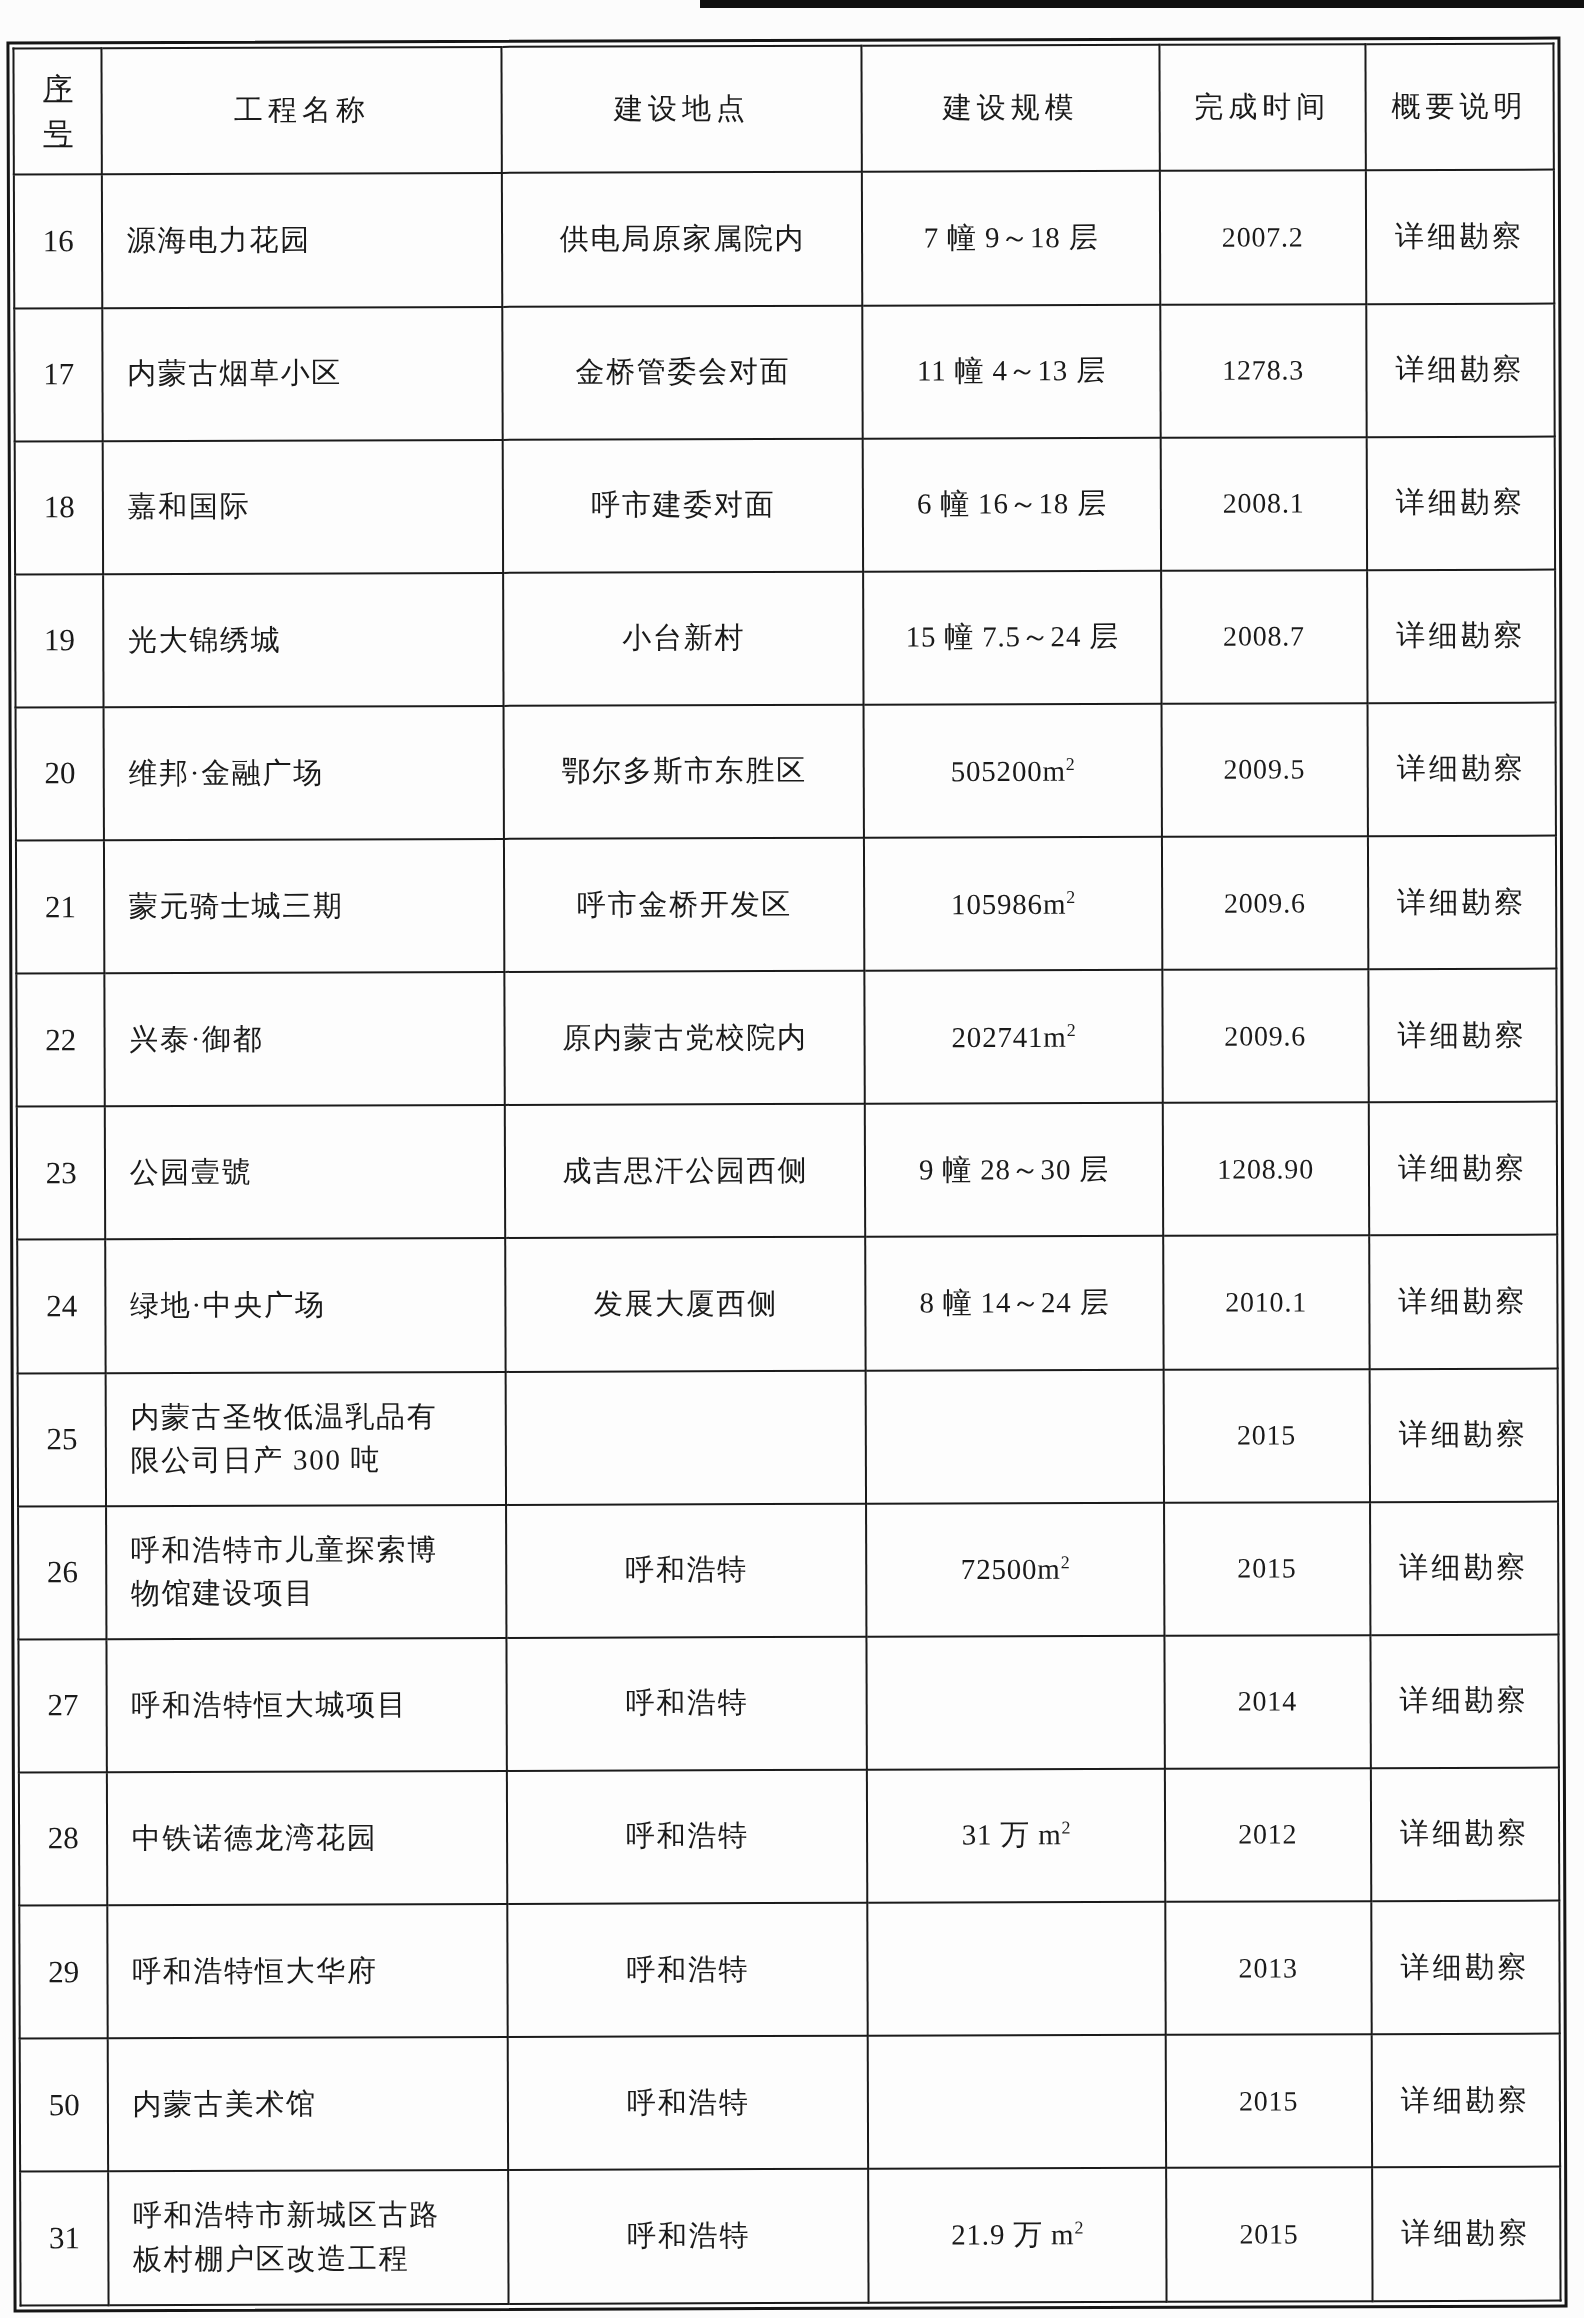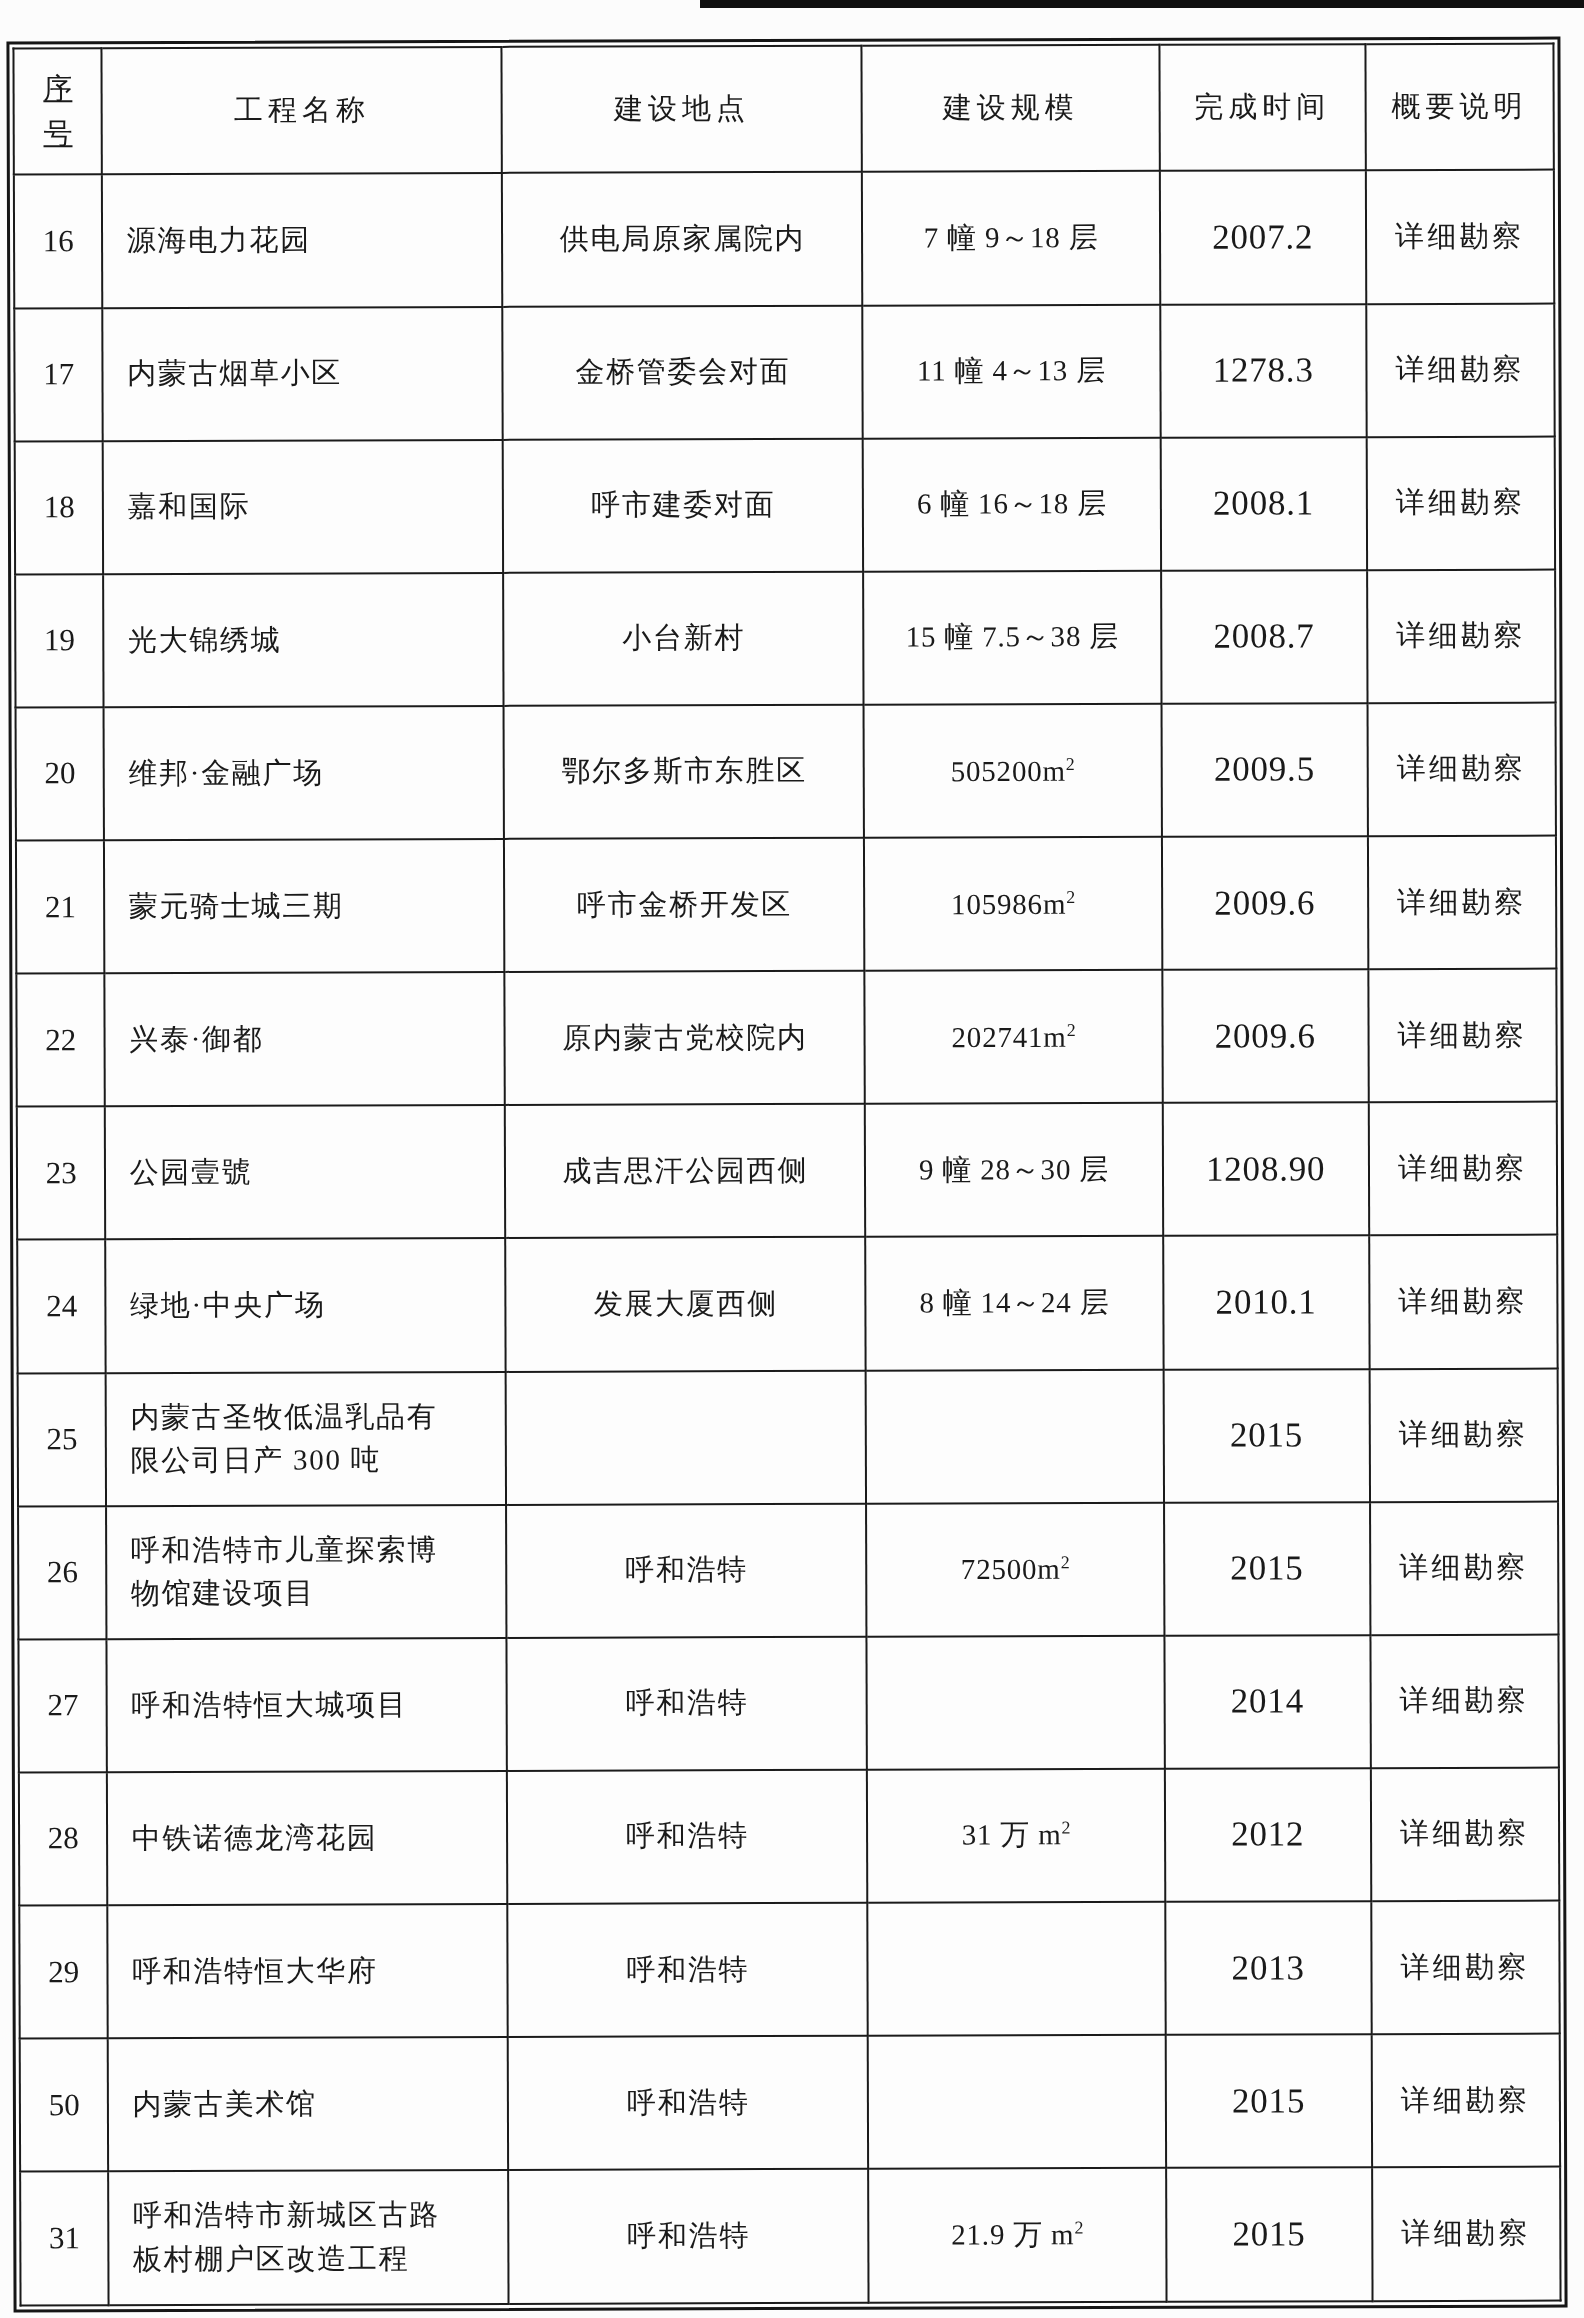--- a/index.html
+++ b/index.html
@@ -60,21 +60,21 @@
   .c-name{
     text-align:left; padding-left:23.5px;
     white-space:pre-line; line-height:1.5;
   }
   .c-loc{ letter-spacing:1.7px; }
   .c-scale{ letter-spacing:0.8px; }
   .c-scale sup{
     font-size:0.62em; vertical-align:super; letter-spacing:0;
   }
   .c-scale sup:empty{ display:none; }
-  .c-time{ letter-spacing:0.8px; font-size:35px; }
+  .c-time{ letter-spacing:0.8px; font-size:28px; }
   .c-note{ letter-spacing:3.4px; }
 </style>
 </head>
 <body>
 
 <div class="page">
 
   <div class="artifact-bar"></div>
 
   <div class="table-wrap">
@@ -122,21 +122,21 @@
     <td class="c-loc">呼市建委对面</td>
     <td class="c-scale"><span>6 幢 16～18 层</span></td>
     <td class="c-time">2008.1</td>
     <td class="c-note">详细勘察</td>
   </tr>
 
   <tr>
     <td class="c-no">19</td>
     <td class="c-name">光大锦绣城</td>
     <td class="c-loc">小台新村</td>
-    <td class="c-scale"><span>15 幢 7.5～38 层</span></td>
+    <td class="c-scale"><span>15 幢 7.5～24 层</span></td>
     <td class="c-time">2008.7</td>
     <td class="c-note">详细勘察</td>
   </tr>
 
   <tr>
     <td class="c-no">20</td>
     <td class="c-name">维邦·金融广场</td>
     <td class="c-loc">鄂尔多斯市东胜区</td>
     <td class="c-scale"><span>505200m</span><sup>2</sup></td>
     <td class="c-time">2009.5</td>

